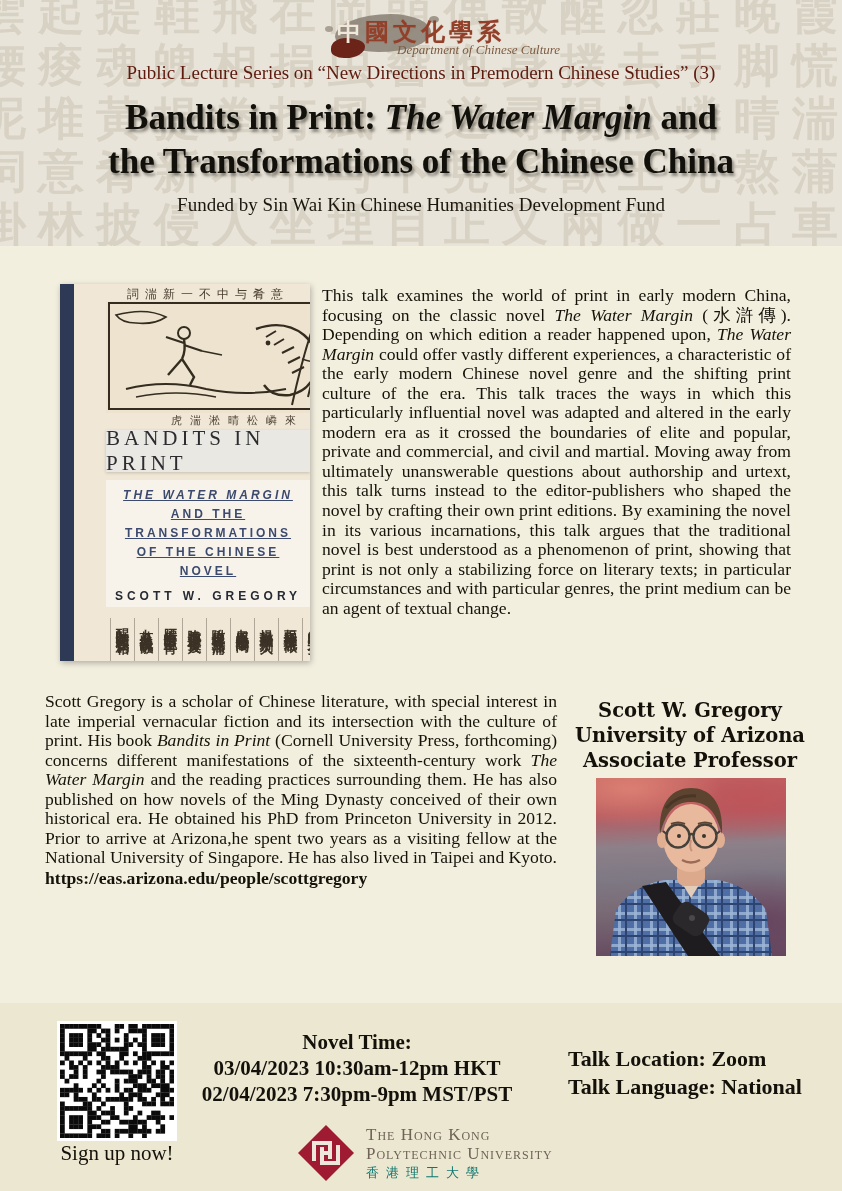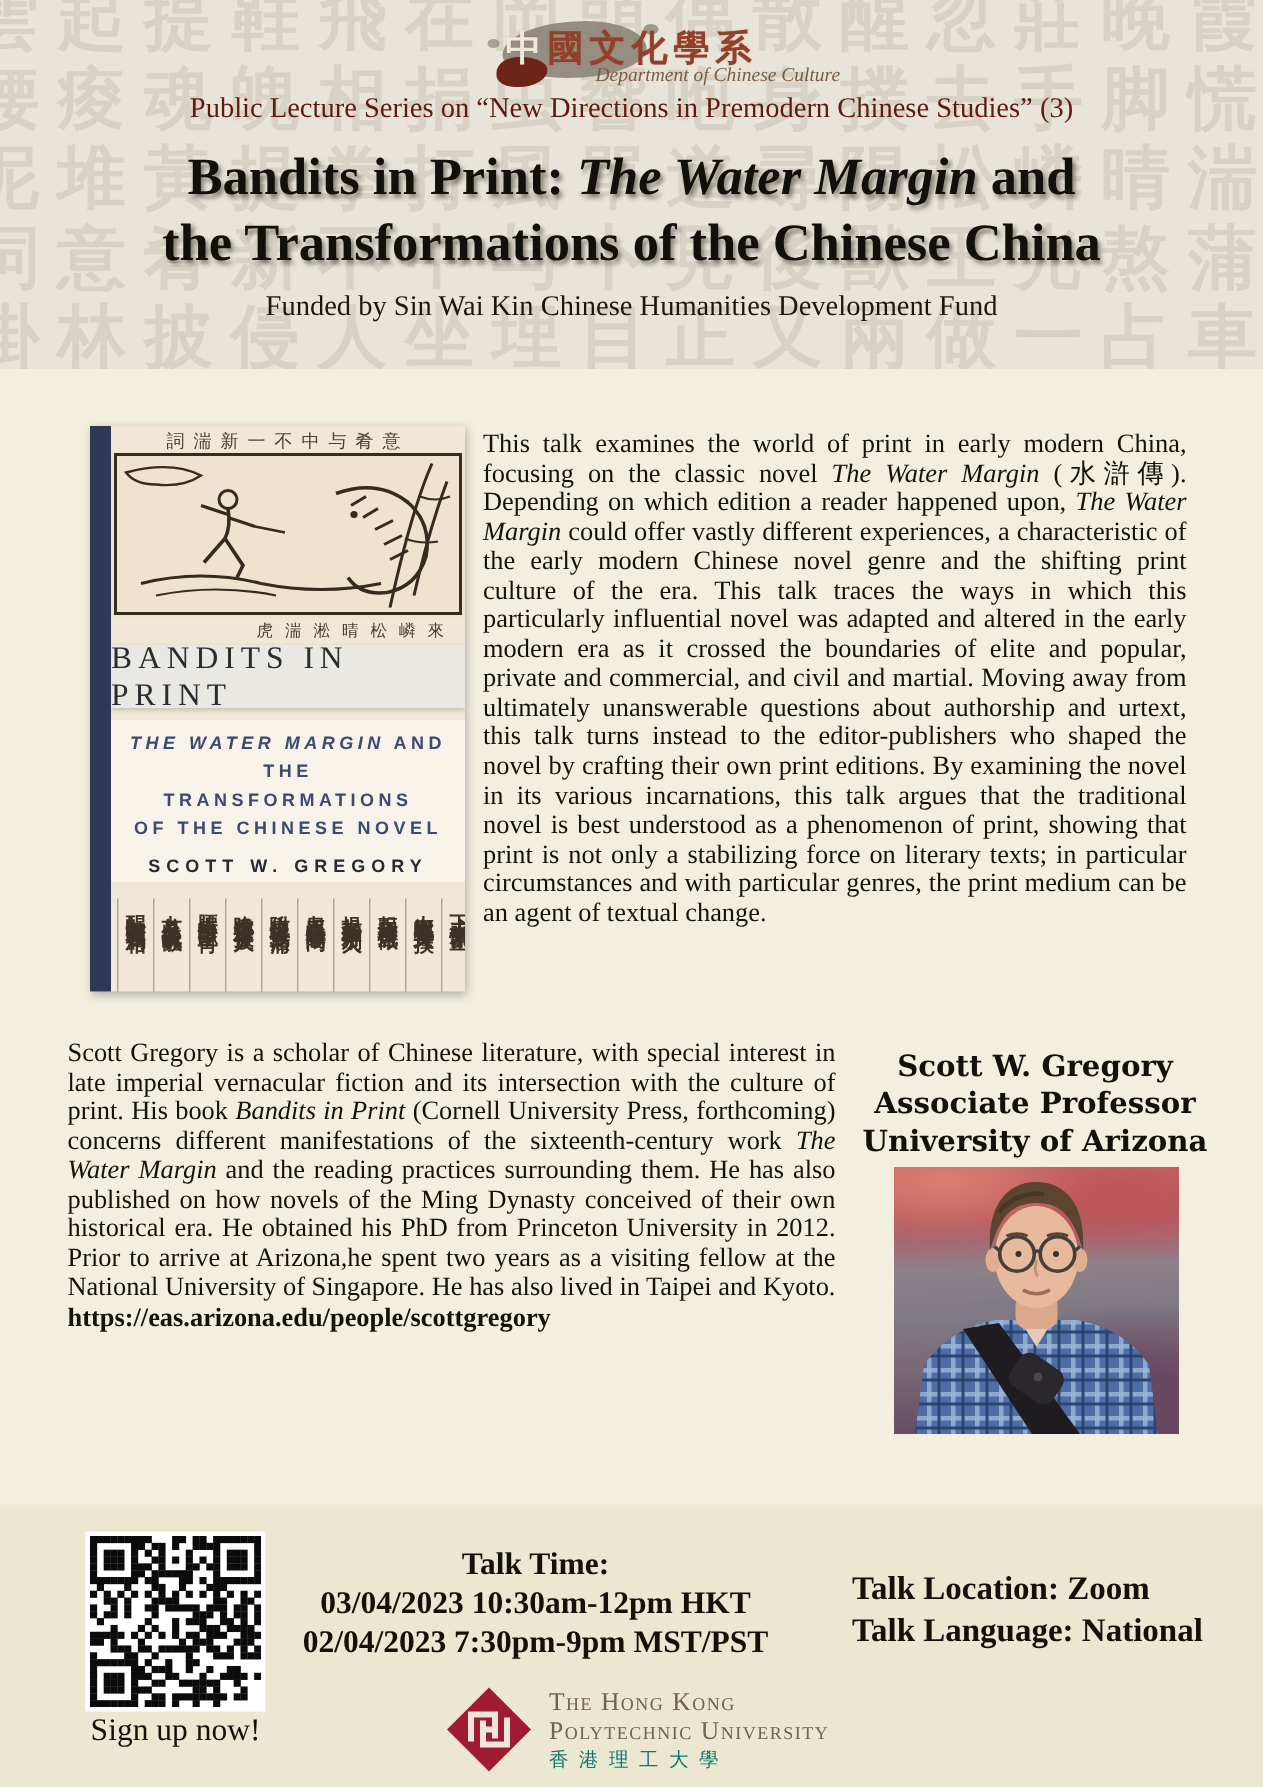--- a/index.html
+++ b/index.html
@@ -33,30 +33,30 @@
     font-size:19px; color:#5e1a0e; }
   .lecture-title { position:absolute; left:0; top:96px; width:842px; text-align:center;
     font-size:35px; font-weight:bold; line-height:44px; color:#12100b;
     text-shadow:2px 3px 3px rgba(60,55,45,.55); }
   .funded-line { position:absolute; left:0; top:194px; width:842px; text-align:center; font-size:19px; color:#1b170f; }
 
   
   .cover { position:absolute; left:60px; top:284px; width:250px; height:377px;
     background:#f0e7d6; box-shadow:1px 2px 6px rgba(0,0,0,.28); }
   .cover-spine { position:absolute; left:0; top:0; width:14px; height:100%; background:#2e3a55; }
-  .cover-body { position:absolute; left:14px; top:0; width:236px; height:100%; overflow:hidden; }
+  .cover-body { position:absolute; left:14px; top:0; width:236px; height:100%; overflow:hidden;padding-left:32px; }
   .cover-topchars { height:17px; font-size:12px; letter-spacing:6px; color:#4a3f30; text-align:center; overflow:hidden; padding-top:2px;}
   .cover-illus { display:block; width:236px; height:112px; background:#ede3cf; }
   .cover-midchars { height:15px; font-size:11px; letter-spacing:8px; color:#4a3f30; text-align:right; padding-right:6px; overflow:hidden; }
   .cover-titleband { margin-top:2px; height:42px; background:#e9e8e3; box-shadow:0 1px 3px rgba(0,0,0,.18);
     display:flex; align-items:center; justify-content:center;
     font-size:21px; letter-spacing:4px; color:#2c2c30; font-family:"Liberation Serif",serif; }
   .cover-subband { margin-top:8px; background:rgba(250,248,242,.72); padding:6px 0 4px 0; }
   .cover-sub { text-align:center; font-family:"Liberation Sans",sans-serif; font-weight:bold;
-    font-size:12px; letter-spacing:3px; color:#3c4a6e; line-height:19px; }
+    font-size:12px; letter-spacing:3px; color:#3c4a6e; line-height:19px;text-decoration:underline; }
   .cover-author { text-align:center; font-family:"Liberation Sans",sans-serif; font-weight:bold;
     font-size:12px; letter-spacing:4px; color:#262a33; margin-top:8px; }
   .cover-cols { margin-top:9px; height:108px; writing-mode:vertical-rl; font-size:13.5px; font-weight:bold;
     color:#3c3226; letter-spacing:2px; padding:2px 4px; overflow:hidden; }
   .cover-cols span { display:block; border-left:1px solid rgba(60,50,38,.35); padding:0 2px; line-height:19px; }
 
   
   .abstract { position:absolute; left:322px; top:286px; width:469px;
     font-size:17.6px; line-height:19.55px; text-align:justify; color:#151209; }
   .bio { position:absolute; left:45px; top:692px; width:512px;
@@ -169,22 +169,22 @@
 
   <p class="abstract"><span>This talk examines the world of print in early modern China, focusing on the classic novel </span><i>The Water Margin</i><span> (水滸傳). Depending on which edition a reader happened upon, </span><i>The Water Margin</i><span> could offer vastly different experiences, a characteristic of the early modern Chinese novel genre and the shifting print culture of the era. This talk traces the ways in which this particularly influential novel was adapted and altered in the early modern era as it crossed the boundaries of elite and popular, private and commercial, and civil and martial. Moving away from ultimately unanswerable questions about authorship and urtext, this talk turns instead to the editor-publishers who shaped the novel by crafting their own print editions. By examining the novel in its various incarnations, this talk argues that the traditional novel is best understood as a phenomenon of print, showing that print is not only a stabilizing force on literary texts; in particular circumstances and with particular genres, the print medium can be an agent of textual change.</span></p>
 
   <div class="bio">
     <span><span>Scott Gregory is a scholar of Chinese literature, with special interest in late imperial vernacular fiction and its intersection with the culture of print. His book </span><i>Bandits in Print</i><span> (Cornell University Press, forthcoming) concerns different manifestations of the sixteenth-century work </span><i>The Water Margin</i><span> and the reading practices surrounding them.  He has also published on how novels of the Ming Dynasty conceived of their own historical era. He obtained his PhD from Princeton University in 2012. Prior to arrive at Arizona,he spent two years as a visiting fellow at the National University of Singapore. He has also lived in Taipei and Kyoto.</span></span>
     <a class="bio-url" href="#">https://eas.arizona.edu/people/scottgregory</a>
   </div>
 
   <div class="speaker">
     <div>Scott W. Gregory</div>
+    <div>University of Arizona</div>
     <div>Associate Professor</div>
-    <div>University of Arizona</div>
   </div>
 
   <div class="photo">
     <svg width="190" height="178" viewBox="0 0 190 178" xmlns="http://www.w3.org/2000/svg">
       <defs>
         <pattern id="plaid" width="16" height="16" patternUnits="userSpaceOnUse">
           <rect width="16" height="16" fill="#4f6ea6"></rect>
           <rect x="0" y="6" width="16" height="3" fill="#9db6d8" opacity=".8"></rect>
           <rect x="6" y="0" width="3" height="16" fill="#9db6d8" opacity=".8"></rect>
           <rect x="0" y="13" width="16" height="2" fill="#2e4470"></rect>
@@ -548,21 +548,21 @@
           <rect x="36.48" y="109.44" width="4.76" height="4.76" fill="#0b0b0b"></rect>
           <rect x="41.04" y="109.44" width="4.76" height="4.76" fill="#0b0b0b"></rect>
           <rect x="45.599999999999994" y="109.44" width="4.76" height="4.76" fill="#0b0b0b"></rect>
           <rect x="54.72" y="109.44" width="4.76" height="4.76" fill="#0b0b0b"></rect>
           <rect x="68.39999999999999" y="109.44" width="4.76" height="4.76" fill="#0b0b0b"></rect>
           <rect x="82.08" y="109.44" width="4.76" height="4.76" fill="#0b0b0b"></rect>
         </svg></div>
     <div class="signup">Sign up now!</div>
 
     <div class="timeblock">
-      <div>Talk Time:</div>
+      <div>Novel Time:</div>
       <div>03/04/2023 10:30am-12pm HKT</div>
       <div>02/04/2023 7:30pm-9pm MST/PST</div>
     </div>
 
     <div class="locblock">
       <div>Talk Location: Zoom</div>
       <div>Talk Language: National</div>
     </div>
 
     <div class="polyu">

